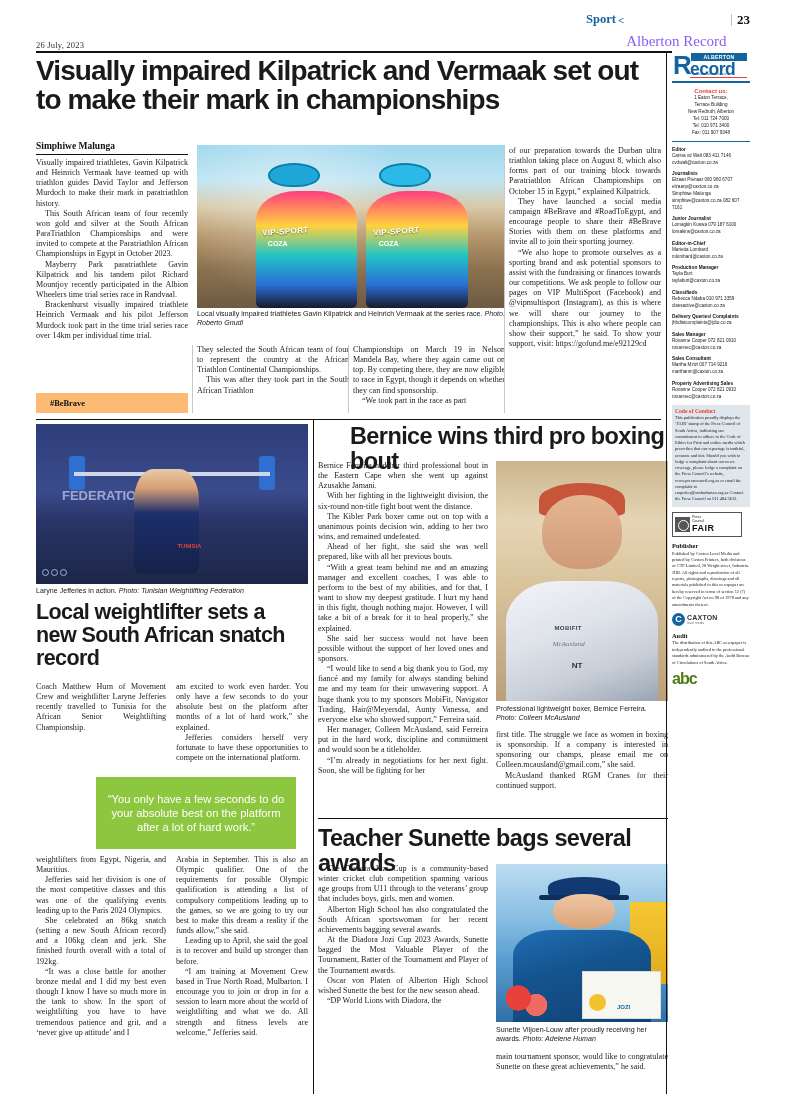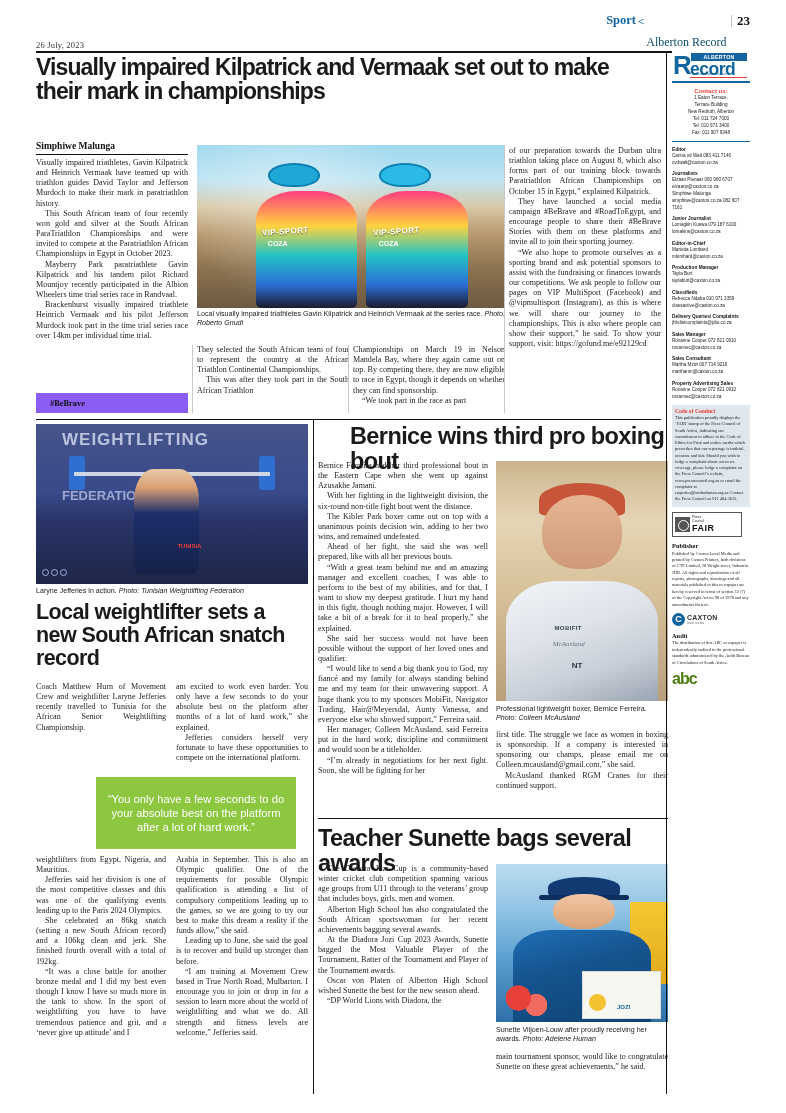--- a/index.html
+++ b/index.html
@@ -16,32 +16,32 @@
 
   
   .topbar {
     position:absolute; left:36px; top:28px; width:714px; height:22px;
     display:flex; align-items:flex-end; justify-content:space-between;
   }
   .date { font-size:8.5px; color:#333; font-family:"Liberation Serif", serif; letter-spacing:.2px; }
   .folio { display:flex; align-items:center; gap:2px; font-size:12px; }
   .folio .sport { color:#1464a0; font-weight:bold; font-size:12.5px; }
   .folio .arrow { color:#1464a0; font-weight:bold; font-size:11px; }
-  .folio .pub { color:#0c4a6e; font-size:12px;margin-top:44px; }
+  .folio .pub { color:#8b5cf6; font-size:15px;margin-top:44px; }
   .folio .sep { color:#999; margin:0 2px; }
   .folio .pageno { color:#111; font-weight:bold; font-size:13px; }
   .rule-top {
     position:absolute; left:36px; top:51px; width:714px; height:1.6px; background:#111;
   }
 
   
   .lead-head {
     position:absolute; left:36px; top:56px; width:614px;
     font-family:"Liberation Sans", sans-serif;
-    font-weight:bold; font-size:23px; line-height:1.04;
+    font-weight:bold; font-size:28px; line-height:1.04;
     letter-spacing:-0.9px; color:#1a1a1a;
   }
 
   
   .byline {
     position:absolute; left:36px; top:141px; width:152px;
     font-family:"Liberation Serif", serif; font-weight:bold; font-size:9.5px; color:#111;
   }
   .rule-byline { position:absolute; left:36px; top:154px; width:152px; height:1px; background:#111; }
 
@@ -49,21 +49,21 @@
   .col p { margin:0; text-indent:9px; }
   .col p.noind { text-indent:0; }
 
   #a1c1 { position:absolute; left:36px; top:158px; width:152px; }
   #a1c2 { position:absolute; left:197px; top:345px; width:152px; }
   #a1c3 { position:absolute; left:353px; top:345px; width:152px; }
   #a1c4 { position:absolute; left:509px; top:146px; width:152px; }
 
   .hashtag-box {
     position:absolute; left:36px; top:393px; width:152px; height:20px;
-    background:#8b5cf6; display:flex; align-items:center; padding-left:14px;
+    background:#fdba74; display:flex; align-items:center; padding-left:14px;
     font-family:"Liberation Serif", serif; font-weight:bold; font-size:8.4px; color:#111;
   }
 
   
   .photo { position:absolute; overflow:hidden; }
   #photo1 { left:197px; top:145px; width:308px; height:163px; }
   .caption {
     position:absolute; font-family:"Liberation Sans", sans-serif;
     font-size:7.1px; line-height:1.32; color:#1a1a1a;
   }
@@ -414,21 +414,20 @@
   </div>
 
   <div class="vr" style="left:192px; top:345px; height:68px;"></div>
   <div class="vr" style="left:348px; top:345px; height:68px;"></div>
   <div class="vr" style="left:504px; top:146px; height:267px;"></div>
 
   <div class="rule-a1"></div>
 
   <div class="photo" id="photo2">
     <div class="img-weight">
-      <div class="banner">WEIGHTLIFTING</div>
       <div class="banner2">FEDERATION</div>
       <div class="plate p1"></div>
       <div class="plate p2"></div>
       <div class="bar"></div>
       <div class="lifter"></div>
       <div class="tunisia">TUNISIA</div>
       <div class="rings">
           <i></i>
           <i></i>
           <i></i>
@@ -449,35 +448,35 @@
       <p>Jefferies considers herself very fortunate to have these opportunities to compete on the international platform.</p>
     </div>
   <div class="col" id="a2c3">
       <p class="noind">weightlifters from Egypt, Nigeria, and Mauritius.</p>
       <p>Jefferies said her division is one of the most competitive classes and this was one of the qualifying events leading up to the Paris 2024 Olympics.</p>
       <p>She celebrated an 86kg snatch (setting a new South African record) and a 106kg clean and jerk. She finished fourth overall with a total of 192kg.</p>
       <p>“It was a close battle for another bronze medal and I did my best even though I know I have so much more in the tank to show. In the sport of weightlifting you have to have tremendous patience and grit, and a ‘never give up attitude’ and I</p>
     </div>
   <div class="col" id="a2c4">
       <p class="noind">Arabia in September. This is also an Olympic qualifier. One of the requirements for possible Olympic qualification is attending a list of compulsory competitions leading up to the games, so we are going to try our best to make this dream a reality if the funds allow,” she said.</p>
-      <p>Leading up to June, she said the goal is to recover and build up stronger than before.</p>
+      <p>Leading up to April, she said the goal is to recover and build up stronger than before.</p>
       <p>“I am training at Movement Crew based in True North Road, Mulbarton. I encourage you to join or drop in for a session to learn more about the world of weightlifting and what we do. All strength and fitness levels are welcome,” Jefferies said.</p>
     </div>
 
   <div class="pullquote">“You only have a few seconds to do your absolute best on the platform after a lot of hard work.”</div>
 
   <div class="rule-box-l"></div>
   <div class="box-head">Bernice wins third pro boxing bout</div>
   <div class="col" id="a3c1">
       <p class="noind">Bernice Ferreira had her third professional bout in the Eastern Cape when she went up against Azusakhe Jamani.</p>
       <p>With her fighting in the lightweight division, the six-round non-title fight bout went the distance.</p>
       <p>The Kibler Park boxer came out on top with a unanimous points decision win, adding to her two wins, and remained undefeated.</p>
       <p>Ahead of her fight, she said she was well prepared, like with all her previous bouts.</p>
       <p>“With a great team behind me and an amazing manager and excellent coaches, I was able to perform to the best of my abilities, and for that, I want to show my deepest gratitude. I hurt my hand in this fight, though nothing major. However, I will take a bit of a break for it to heal properly,” she explained.</p>
-      <p>She said her success would not have been possible without the support of her loved ones and qualifier.</p>
+      <p>She said her success would not have been possible without the support of her loved ones and sponsors.</p>
       <p>“I would like to send a big thank you to God, my fiancé and my family for always standing behind me and my team for their unwavering support. A huge thank you to my sponsors MobiFit, Navigator Trading, Hair@Meyersdal, Aunty Vanessa, and everyone else who showed support,” Ferreira said.</p>
       <p>Her manager, Colleen McAusland, said Ferreira put in the hard work, discipline and commitment and would soon be a titleholder.</p>
       <p>“I’m already in negotiations for her next fight. Soon, she will be fighting for her</p>
     </div>
   <div class="photo" id="photo3">
     <div class="img-boxer">
       <div class="hair"></div>
       <div class="head"></div>
       <div class="body"></div>
       <div class="logo-strip">MOBIFIT</div>

